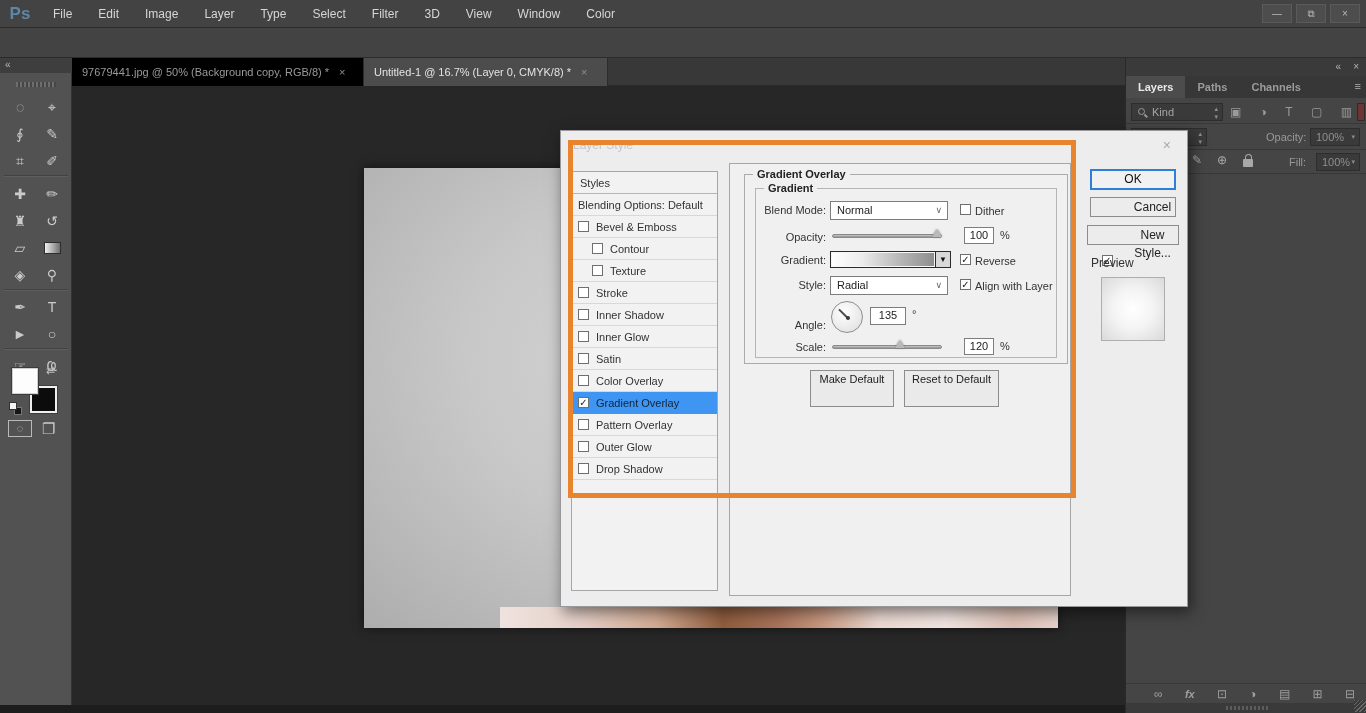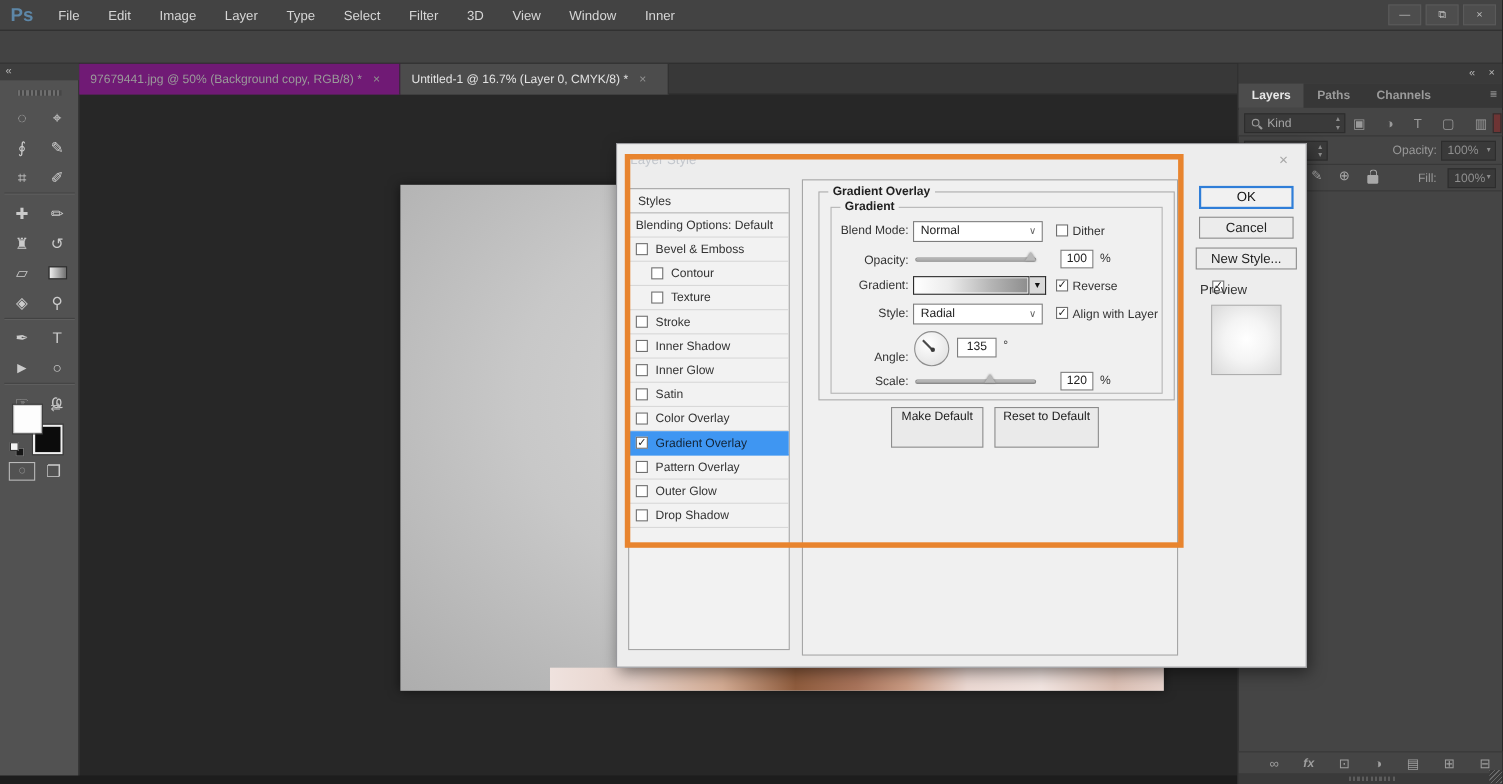--- a/index.html
+++ b/index.html
@@ -38,21 +38,21 @@
   .swap-glyph { left:46px; top:306px; color:#bdbdbd; font-size:11px; z-index:3; }
   .mini-swatch-w { left:9px; top:344px; width:8px; height:8px; background:#f5f5f5; border:1px solid #333; z-index:2;}
   .mini-swatch-b { left:14px; top:349px; width:8px; height:8px; background:#161616; border:1px solid #777; }
   .qmask { left:8px; top:362px; width:24px; height:17px; border:1px solid #b9b9b9; color:#cfcfcf; font-size:11px; line-height:15px; text-align:center; }
   .smode { left:42px; top:362px; color:#cbcbcb; font-size:15px; }
 
   
   .tabbar { left:72px; top:58px; width:1053px; height:28px; background:#383838; border-bottom:1px solid #2a2a2a; }
   .doc-tab { position:absolute; top:0; height:28px; font-size:11px; line-height:28px; padding:0 10px; white-space:nowrap; }
   .doc-tab .x { margin-left:10px; color:#8f8f8f; font-size:11px; }
-  .tab-inactive { left:0; width:292px; background:#701a75; color:#9a9a9a; border-right:1px solid #2c2c2c; }
+  .tab-inactive { left:0; width:292px; background:#000000; color:#9a9a9a; border-right:1px solid #2c2c2c; }
   .tab-active { left:292px; width:244px; background:#4c4c4c; color:#e3e3e3; border-right:1px solid #2c2c2c; }
 
   .canvas { left:364px; top:168px; width:694px; height:460px; z-index:1;
             background:radial-gradient(ellipse at 52% 42%, #d8d8d8 0%, #c8c8c8 50%, #adadad 100%);
             box-shadow:0 0 10px rgba(0,0,0,.55); overflow:hidden; }
   .photo-strip { position:absolute; left:136px; bottom:0; right:0; height:21px;
             background:linear-gradient(90deg,#efe2de 0%,#e6d2ca 14%,#d3ab93 28%,#8f5c3d 40%,#a9745b 50%,#c99a82 58%,#ecd9d3 68%,#f2e5e1 80%,#dcc0b4 92%,#e7d3cc 100%); }
   .bottom-strip { left:0; top:705px; width:1125px; height:8px; background:#1d1d1d; }
 
   
@@ -122,21 +122,21 @@
              background:linear-gradient(90deg,#ffffff 0%,#ececec 30%,#b4b4b4 68%,#8d8d8d 100%); }
   .gbtn { position:absolute; left:180px; width:15px; height:17px; background:#d9d9d9; border:1px solid #2b2b2b; border-left:none; font-size:8px; text-align:center; line-height:16px; color:#111; }
   .dial { position:absolute; left:75px; top:112px; width:32px; height:32px; border:1px solid #8e8e8e; border-radius:50%;
           background:radial-gradient(circle at 40% 35%, #ffffff, #dcdcdc); }
   .dial-line { position:absolute; left:16px; top:15.5px; width:13px; height:1.5px; background:#4a4a4a; transform-origin:0 50%; transform:rotate(-135deg); }
   .dial-dot { position:absolute; left:14px; top:14px; width:4px; height:4px; background:#3a3a3a; border-radius:50%; }
   .dcbx { position:absolute; width:11px; height:11px; background:#fff; border:1px solid #6f6f6f; font-size:10px; line-height:10px; text-align:center; color:#1c1c1c; }
   .dcbx-lbl { position:absolute; font-size:11px; color:#333; }
   .pbtn { position:absolute; height:37px; background:#eaeaea; border:1px solid #8c8c8c; font-size:11px; text-align:center; line-height:17px; color:#222; }
   .ok-btn { left:529px; top:38px; width:86px; height:21px; border:2px solid #2f7ed8; background:#f1f1f1; font-size:12px; line-height:17px; text-align:center; color:#111; }
-  .side-btn { position:absolute; background:#ececec; border:1px solid #8c8c8c; font-size:12px; text-align:center; color:#222; }
+  .side-btn { position:absolute; background:#ececec; border:1px solid #8c8c8c; font-size:12px; text-align:center; color:#222;padding-left:39px; }
   .preview-thumb { left:540px; top:146px; width:64px; height:64px; border:1px solid #aeaeae;
                    background:radial-gradient(circle, #ffffff 0%, #f4f4f4 45%, #dadada 100%); }
   .orange-rect { left:568px; top:140px; width:508px; height:358px; border:5px solid #e8842e; z-index:6; }
 </style>
 </head>
 <body>
 
 <div class="screen">
 
   <div class="abs titlebar">
@@ -145,21 +145,21 @@
       <span class="menu-item">File</span>
       <span class="menu-item">Edit</span>
       <span class="menu-item">Image</span>
       <span class="menu-item">Layer</span>
       <span class="menu-item">Type</span>
       <span class="menu-item">Select</span>
       <span class="menu-item">Filter</span>
       <span class="menu-item">3D</span>
       <span class="menu-item">View</span>
       <span class="menu-item">Window</span>
-      <span class="menu-item">Inner</span>
+      <span class="menu-item">Color</span>
     </div>
     <div class="abs win-btns">
       <span class="win-btn">—</span>
       <span class="win-btn">⧉</span>
       <span class="win-btn">×</span>
     </div>
   </div>
 
   <div class="abs optionsbar">
     <div class="abs obar-grip"></div>

